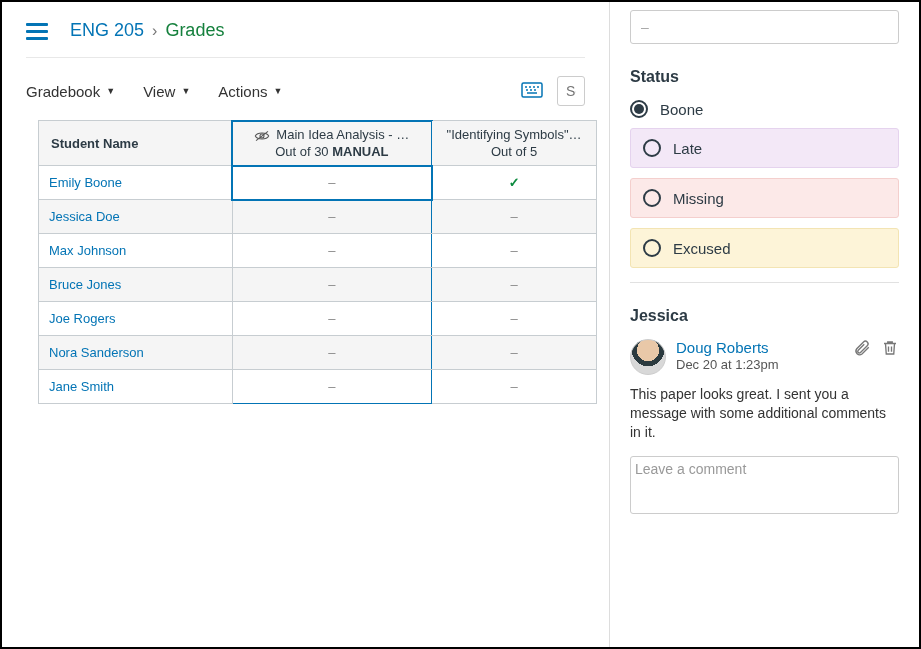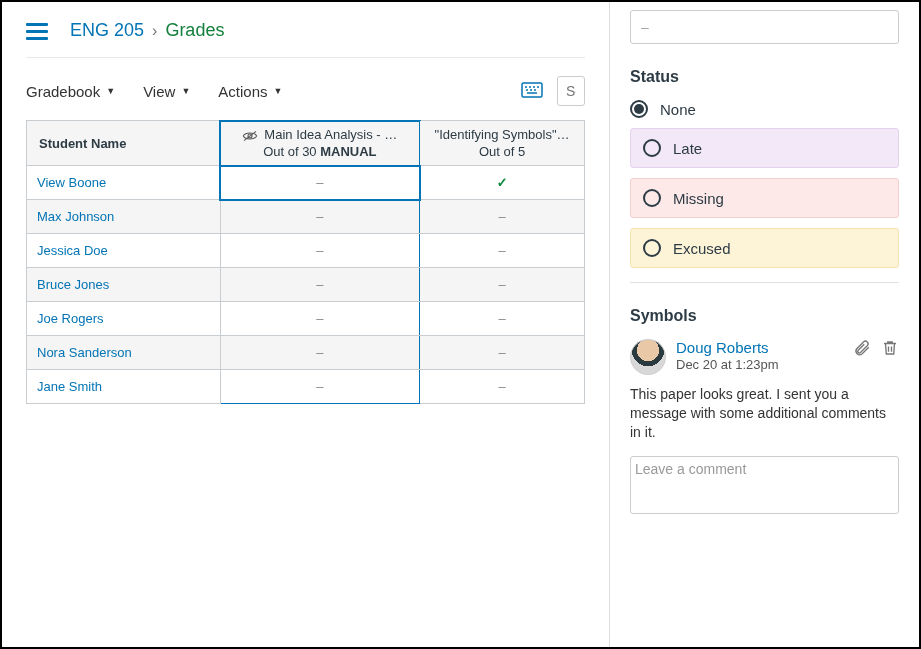--- a/index.html
+++ b/index.html
@@ -20,21 +20,21 @@
   .hr { height: 1px; background: #e8e8e8; margin: 0 24px; }
 
   .toolbar { display: flex; align-items: center; padding: 18px 24px 14px 24px; }
   .menu-btn { background: none; border: none; font-size: 15px; color: #333; cursor: pointer; display: inline-flex; align-items: center; margin-right: 28px; }
   .menu-btn .caret { margin-left: 6px; font-size: 9px; color: #333; }
   .tool-right { margin-left: auto; display: flex; align-items: center; gap: 14px; }
   .kbd-icon { color: #0374b5; }
   .search-input { border: 1px solid #ccc; border-radius: 3px; padding: 6px 8px; font-size: 14px; width: 28px; color: #777; }
 
   
-  .grid { margin: 0 24px; border: 1px solid #c7cdd1; border-collapse: collapse; width: calc(100% - 48px); }
+  .grid { margin: 0 36px; border: 1px solid #c7cdd1; border-collapse: collapse; width: calc(100% - 48px); }
   .grid th, .grid td { border: 1px solid #c7cdd1; font-size: 13px; }
   .grid thead th { background: #f5f5f5; font-weight: 400; padding: 6px 8px; text-align: center; position: relative; }
   .grid thead th.student-h { text-align: left; font-weight: 700; padding: 14px 12px; width: 195px; }
   .grid thead th .top-line { display: flex; justify-content: center; align-items: flex-end; gap: 6px; white-space: nowrap; }
   .grid thead th .sub { display: block; margin-top: 2px; }
   .grid tbody td { padding: 8px 10px; height: 34px; }
   .grid tbody td.name { text-align: left; }
   .grid tbody td.name a { color: #0374b5; text-decoration: none; font-size: 13px; }
   .grid tbody td.cell { text-align: center; color: #888; }
   .grid tbody tr:nth-child(even) td { background: #f5f5f5; }
@@ -151,31 +151,31 @@
         <th style="width:165px;">
           <span class="top-line">
               <span>"Identifying Symbols"…</span>
             </span>
           <span class="sub">Out of 5</span>
         </th>
       </tr>
     </thead>
     <tbody id="grid-body">
         <tr>
-          <td class="name"><a href="#">View Boone</a></td>
+          <td class="name"><a href="#">Emily Boone</a></td>
           <td class="cell c2 cell-selected">–</td>
           <td class="cell"><span class="check">✓</span></td>
         </tr>
         <tr>
+          <td class="name"><a href="#">Jessica Doe</a></td>
+          <td class="cell c2">–</td>
+          <td class="cell">–</td>
+        </tr>
+        <tr>
           <td class="name"><a href="#">Max Johnson</a></td>
-          <td class="cell c2">–</td>
-          <td class="cell">–</td>
-        </tr>
-        <tr>
-          <td class="name"><a href="#">Jessica Doe</a></td>
           <td class="cell c2">–</td>
           <td class="cell">–</td>
         </tr>
         <tr>
           <td class="name"><a href="#">Bruce Jones</a></td>
           <td class="cell c2">–</td>
           <td class="cell">–</td>
         </tr>
         <tr>
           <td class="name"><a href="#">Joe Rogers</a></td>
@@ -197,39 +197,39 @@
 </div>
 
 <div class="side">
   <div class="pad-top"></div>
   <div class="grade-box">–</div>
 
   <div class="sec-title">Status</div>
 
   <div class="radio-row selected">
     <span class="radio-outer"></span>
-    <span class="radio-label">None</span>
+    <span class="radio-label">Boone</span>
   </div>
 
   <div class="status-pill pill-late">
     <span class="radio-outer"></span>
     <span class="radio-label">Late</span>
   </div>
   <div class="status-pill pill-missing">
     <span class="radio-outer"></span>
     <span class="radio-label">Missing</span>
   </div>
   <div class="status-pill pill-excused">
     <span class="radio-outer"></span>
     <span class="radio-label">Excused</span>
   </div>
 
   <div class="side-hr"></div>
 
-  <div class="sec-title">Symbols</div>
+  <div class="sec-title">Jessica</div>
 
   <div class="comment-block">
     <div class="avatar"></div>
     <div class="comment-meta">
       <a href="#" class="author">Doug Roberts</a><br>
       <span class="time">Dec 20 at 1:23pm</span>
     </div>
     <div class="comment-icons">
       <svg viewBox="0 0 24 24" fill="none" stroke="#777" stroke-width="1.8">
         <path d="M21 11l-9 9a5 5 0 01-7-7l9-9a3.5 3.5 0 015 5l-9 9a2 2 0 01-3-3l8-8"></path>

